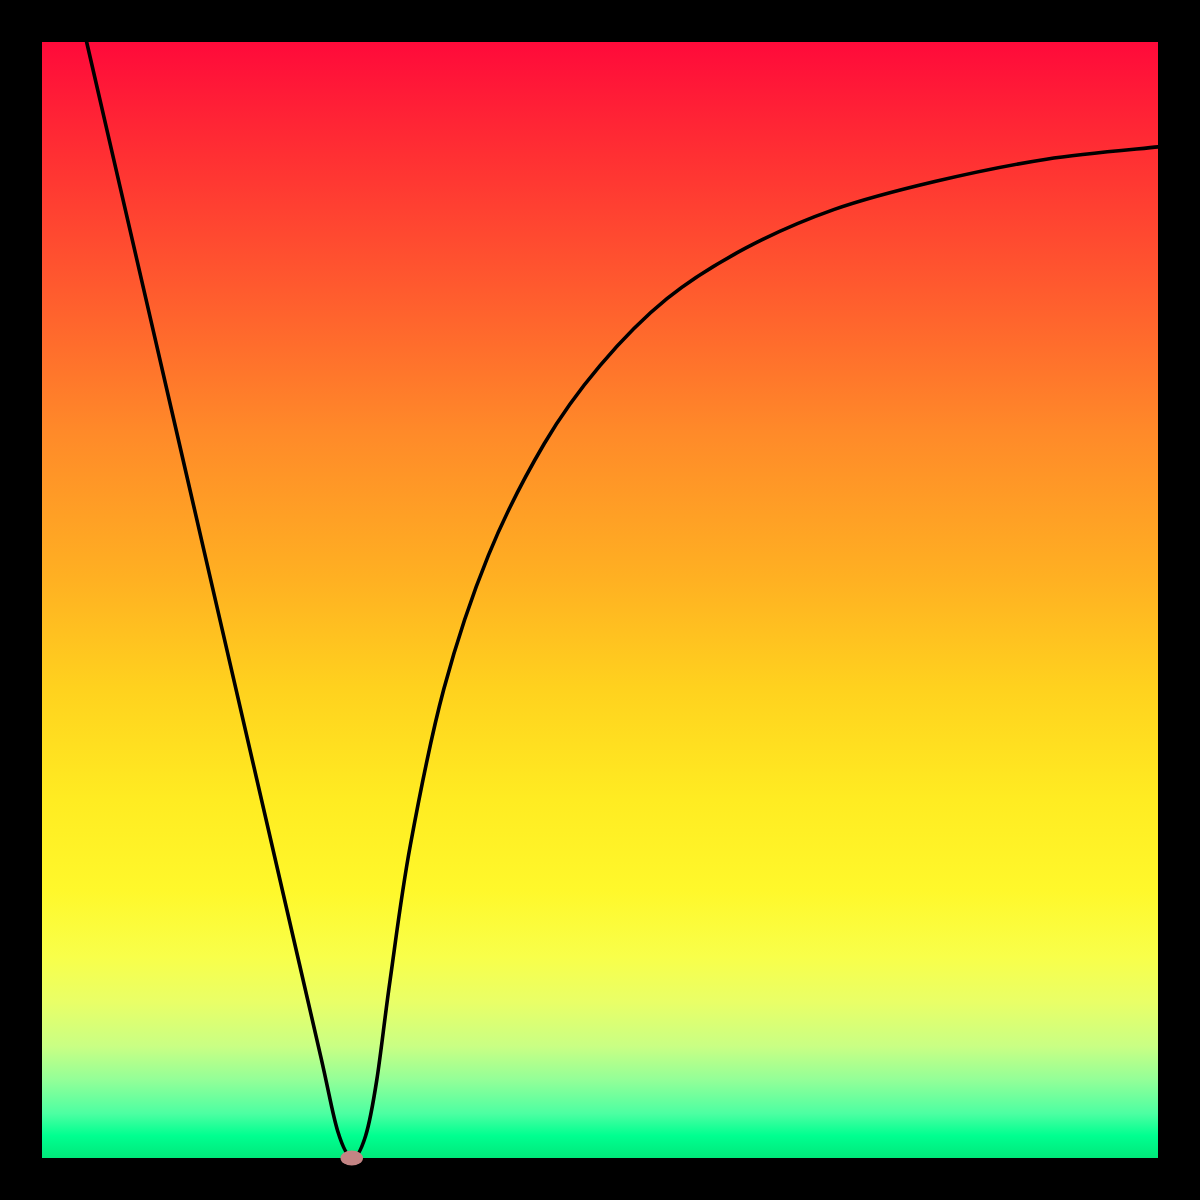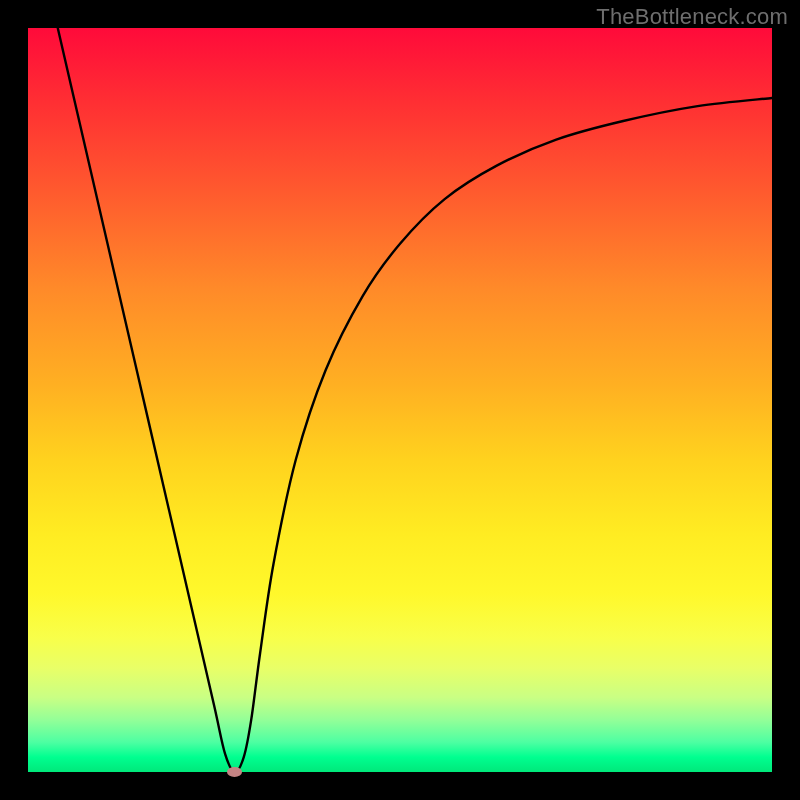--- a/index.html
+++ b/index.html
@@ -67,21 +67,20 @@
     border-radius: 50%;
     background: #C48484;
     z-index: 5;
   }
 </style>
 </head>
 <body>
 
 <div class="frame">
 
-  <div class="watermark">TheBottleneck.com</div>
 
   <div class="plot-area">
 
     <svg class="curve" viewBox="0 0 744 744" preserveAspectRatio="none">
       <path id="curve-path" fill="none" stroke="#000" stroke-width="2.4" stroke-linecap="round" stroke-linejoin="round" d="M 29.76,0 C 33.480000000000004,16.120000000000005 44.64000000000001,64.48000000000002 52.080000000000005,96.72000000000003 C 59.52,128.96000000000004 66.96000000000001,161.20000000000005 74.4,193.44000000000005 C 81.84,225.68000000000006 89.28,257.92 96.72,290.16 C 104.16,322.40000000000003 111.60000000000001,354.64 119.04,386.88 C 126.48,419.12 133.92000000000002,451.36 141.36,483.6 C 148.8,515.84 156.24,548.0799999999999 163.68,580.3199999999999 C 171.12,612.56 180.42000000000002,652.736 186,677.04 C 191.57999999999998,701.3439999999999 193.688,714.984 197.16,726.144 C 200.632,737.304 203.73200000000003,743.504 206.83200000000002,744 C 209.93200000000002,744.496 213.03199999999998,737.8 215.76,729.12 C 218.488,720.44 220.47199999999998,709.28 223.2,691.92 C 225.928,674.56 228.408,651 232.128,624.96 C 235.84799999999998,598.9200000000001 239.568,567.92 245.52,535.68 C 251.472,503.43999999999994 259.15999999999997,463.76000000000005 267.84,431.52000000000004 C 276.52,399.28000000000003 286.44,369.52 297.6,342.23999999999995 C 308.76000000000005,314.9599999999999 322.40000000000003,288.91999999999996 334.8,267.84 C 347.2,246.76 358.36,231.88 372,215.76 C 385.64,199.64 400.52000000000004,184.14000000000001 416.64000000000004,171.12 C 432.76000000000005,158.1 450.12,147.55999999999997 468.72,137.64 C 487.32000000000005,127.71999999999998 507.16,119.04000000000002 528.24,111.60000000000002 C 549.32,104.16000000000003 571.6400000000001,98.58 595.2,93 C 618.76,87.42 644.8000000000001,81.964 669.6,78.12 C 694.4,74.27600000000001 731.6,71.30000000000003 744,69.93600000000004"></path>
     </svg>
 
     <div id="min-dot" class="min-dot" style="left: 199.332px; top: 739px;"></div>
   </div>
 </div>

